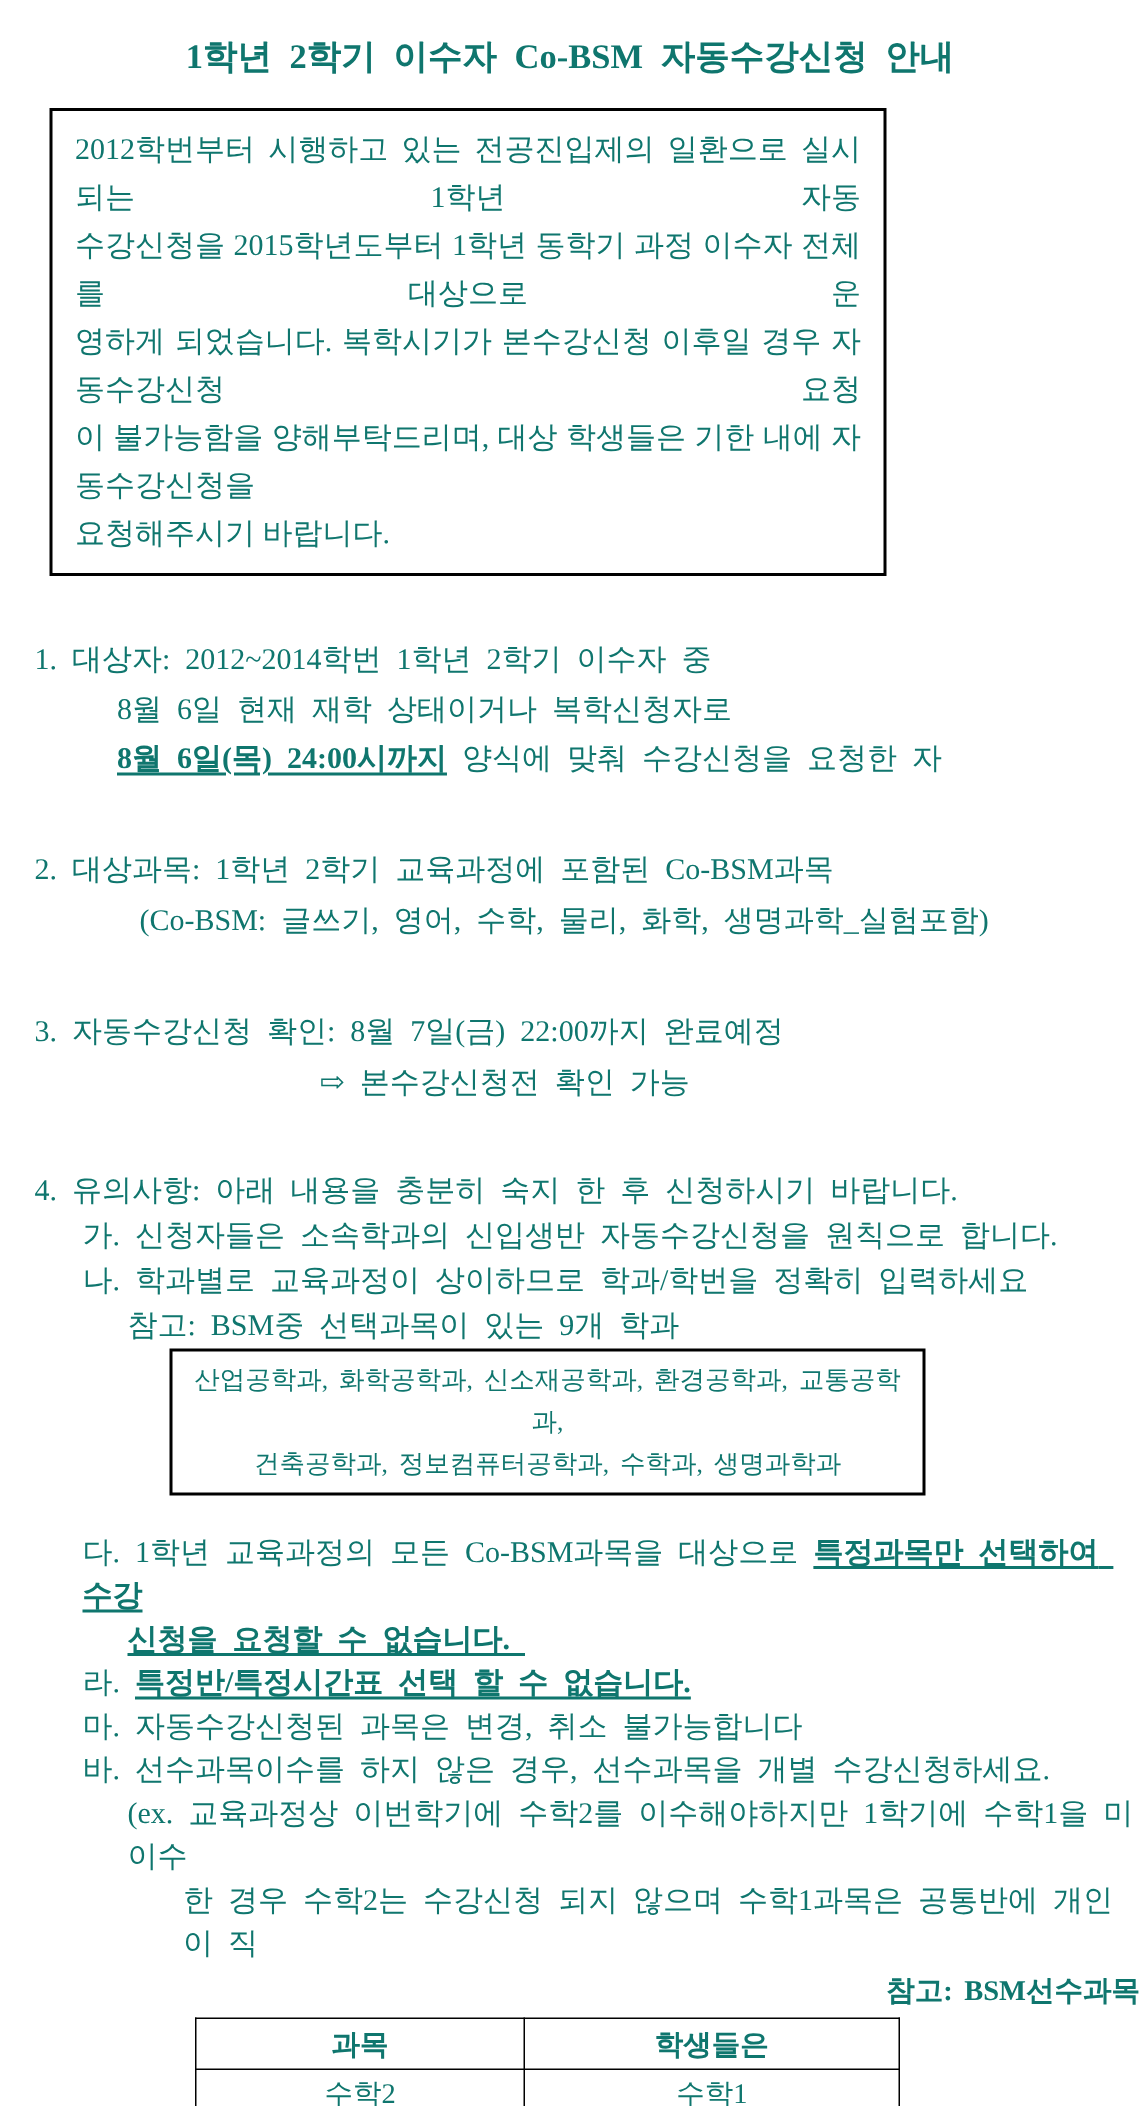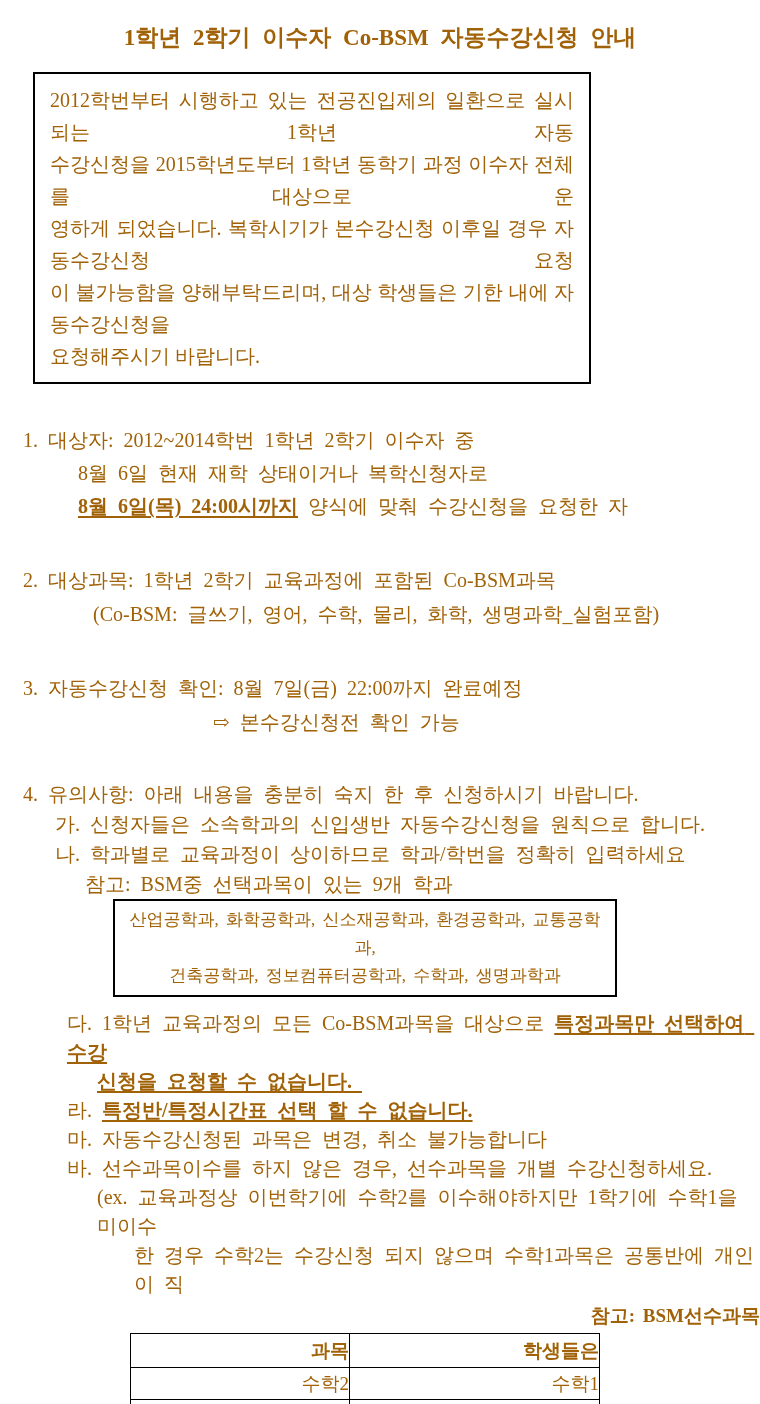--- a/index.html
+++ b/index.html
@@ -1,19 +1,19 @@
 <!DOCTYPE html>
 <html><head>
 <meta charset="utf-8">
 <style>
   html,body { margin:0; padding:0; background:#ffffff; }
   .doc {
     position:relative;
     width:760px; height:1404px;
-    background:#ffffff; color:#a16207;
+    background:#ffffff; color:#0f766e;
     font-family:"Liberation Serif","DejaVu Serif",serif;
     overflow:hidden;
     box-sizing:border-box;
   }
   p { margin:0; }
   .title {
     margin:22px 0 0 0;
     text-align:center;
     font-size:23px; font-weight:bold;
     word-spacing:6px;
@@ -54,36 +54,36 @@
   }
   .dept-box {
     margin:0 0 0 113px;
     width:504px; box-sizing:border-box;
     border:2px solid #000;
     padding:5px 4px;
     text-align:center;
     font-size:17px; line-height:28px;
     word-spacing:3px;
   }
-  .list2 { margin-top:12px;padding-left:12px; }
+  .list2 { margin-top:24px; }
   .list2 p { line-height:29px; }
   .ref2 {
     margin-top:4px;
     font-size:19px; font-weight:bold;
     line-height:26px; word-spacing:3px;
   }
   .prereq-table {
     margin:4px 0 0 130px;
     width:470px;
     border-collapse:collapse;
     font-size:19px;
   }
   .prereq-table th, .prereq-table td {
     border:1.5px solid #000;
-    text-align:right;
+    text-align:center;
     padding:0;
     font-family:Liberation Serif, serif;
   }
   .prereq-table th { height:33px; font-weight:bold; }
   .prereq-table td { height:31px; font-weight:normal; }
   .footnote { margin-top:8px; font-size:19px; }
   .footnote p { line-height:32px; word-spacing:4px; }
 </style>
 </head>
 <body>

